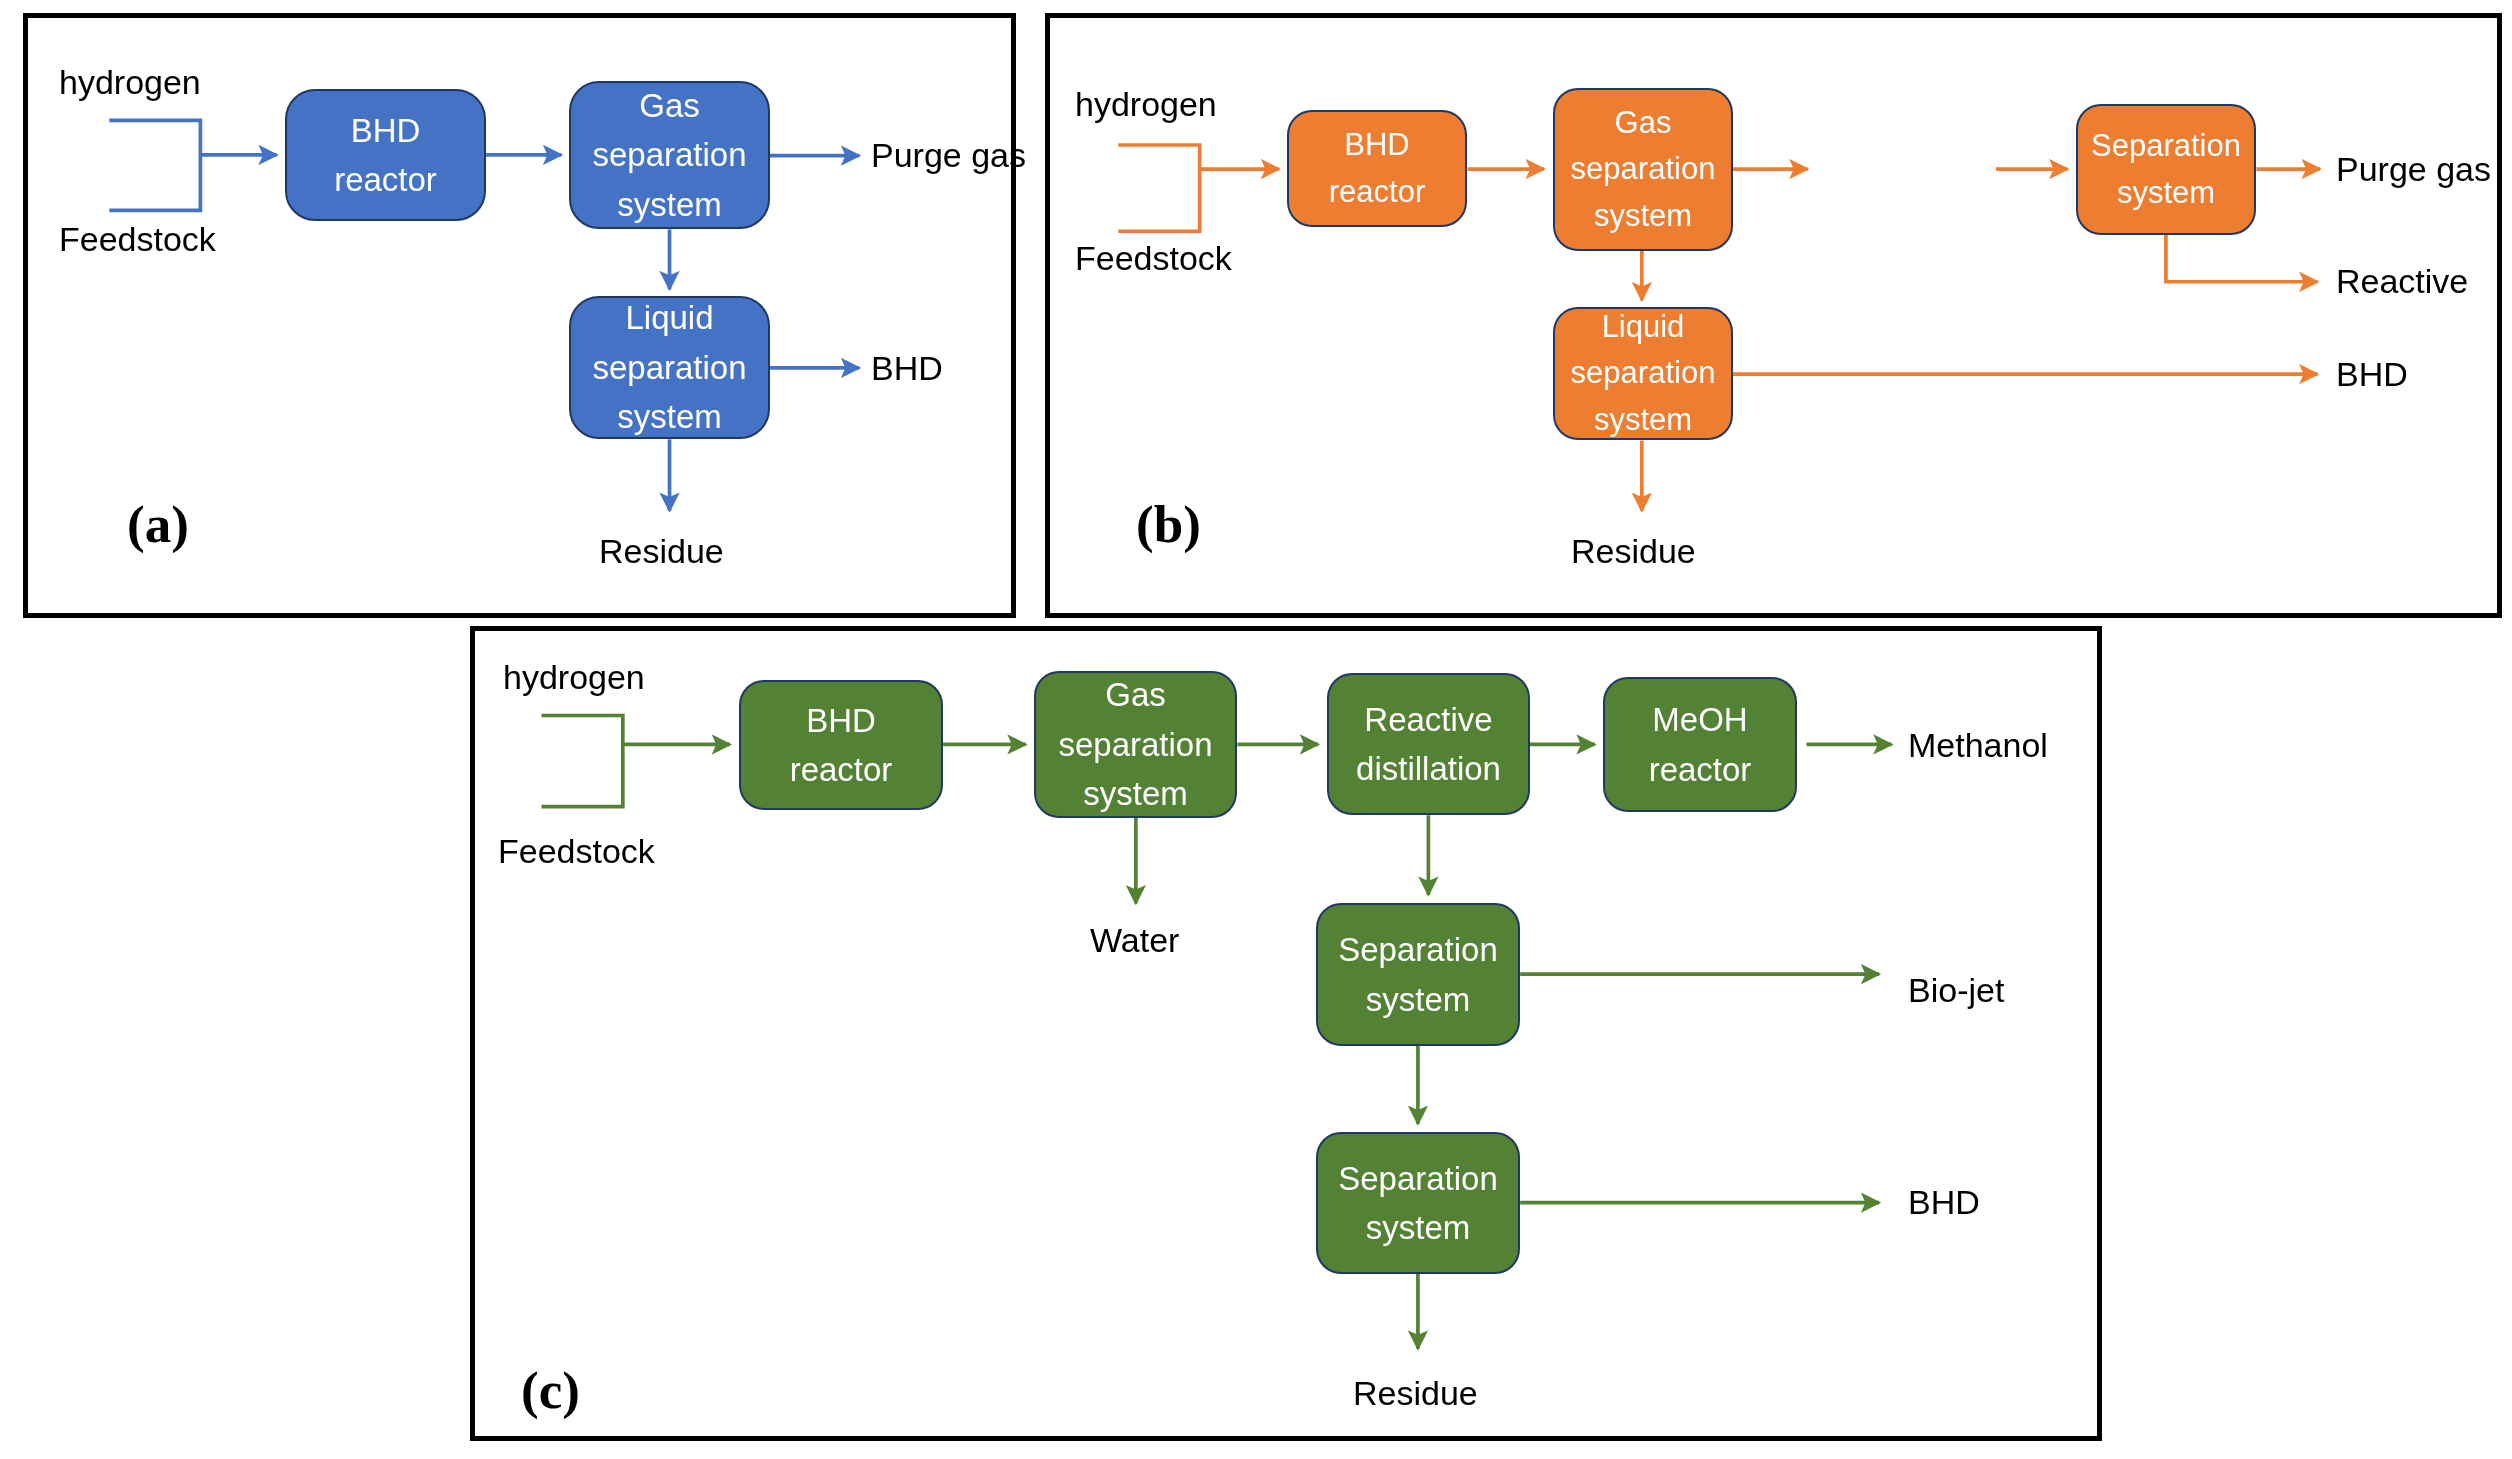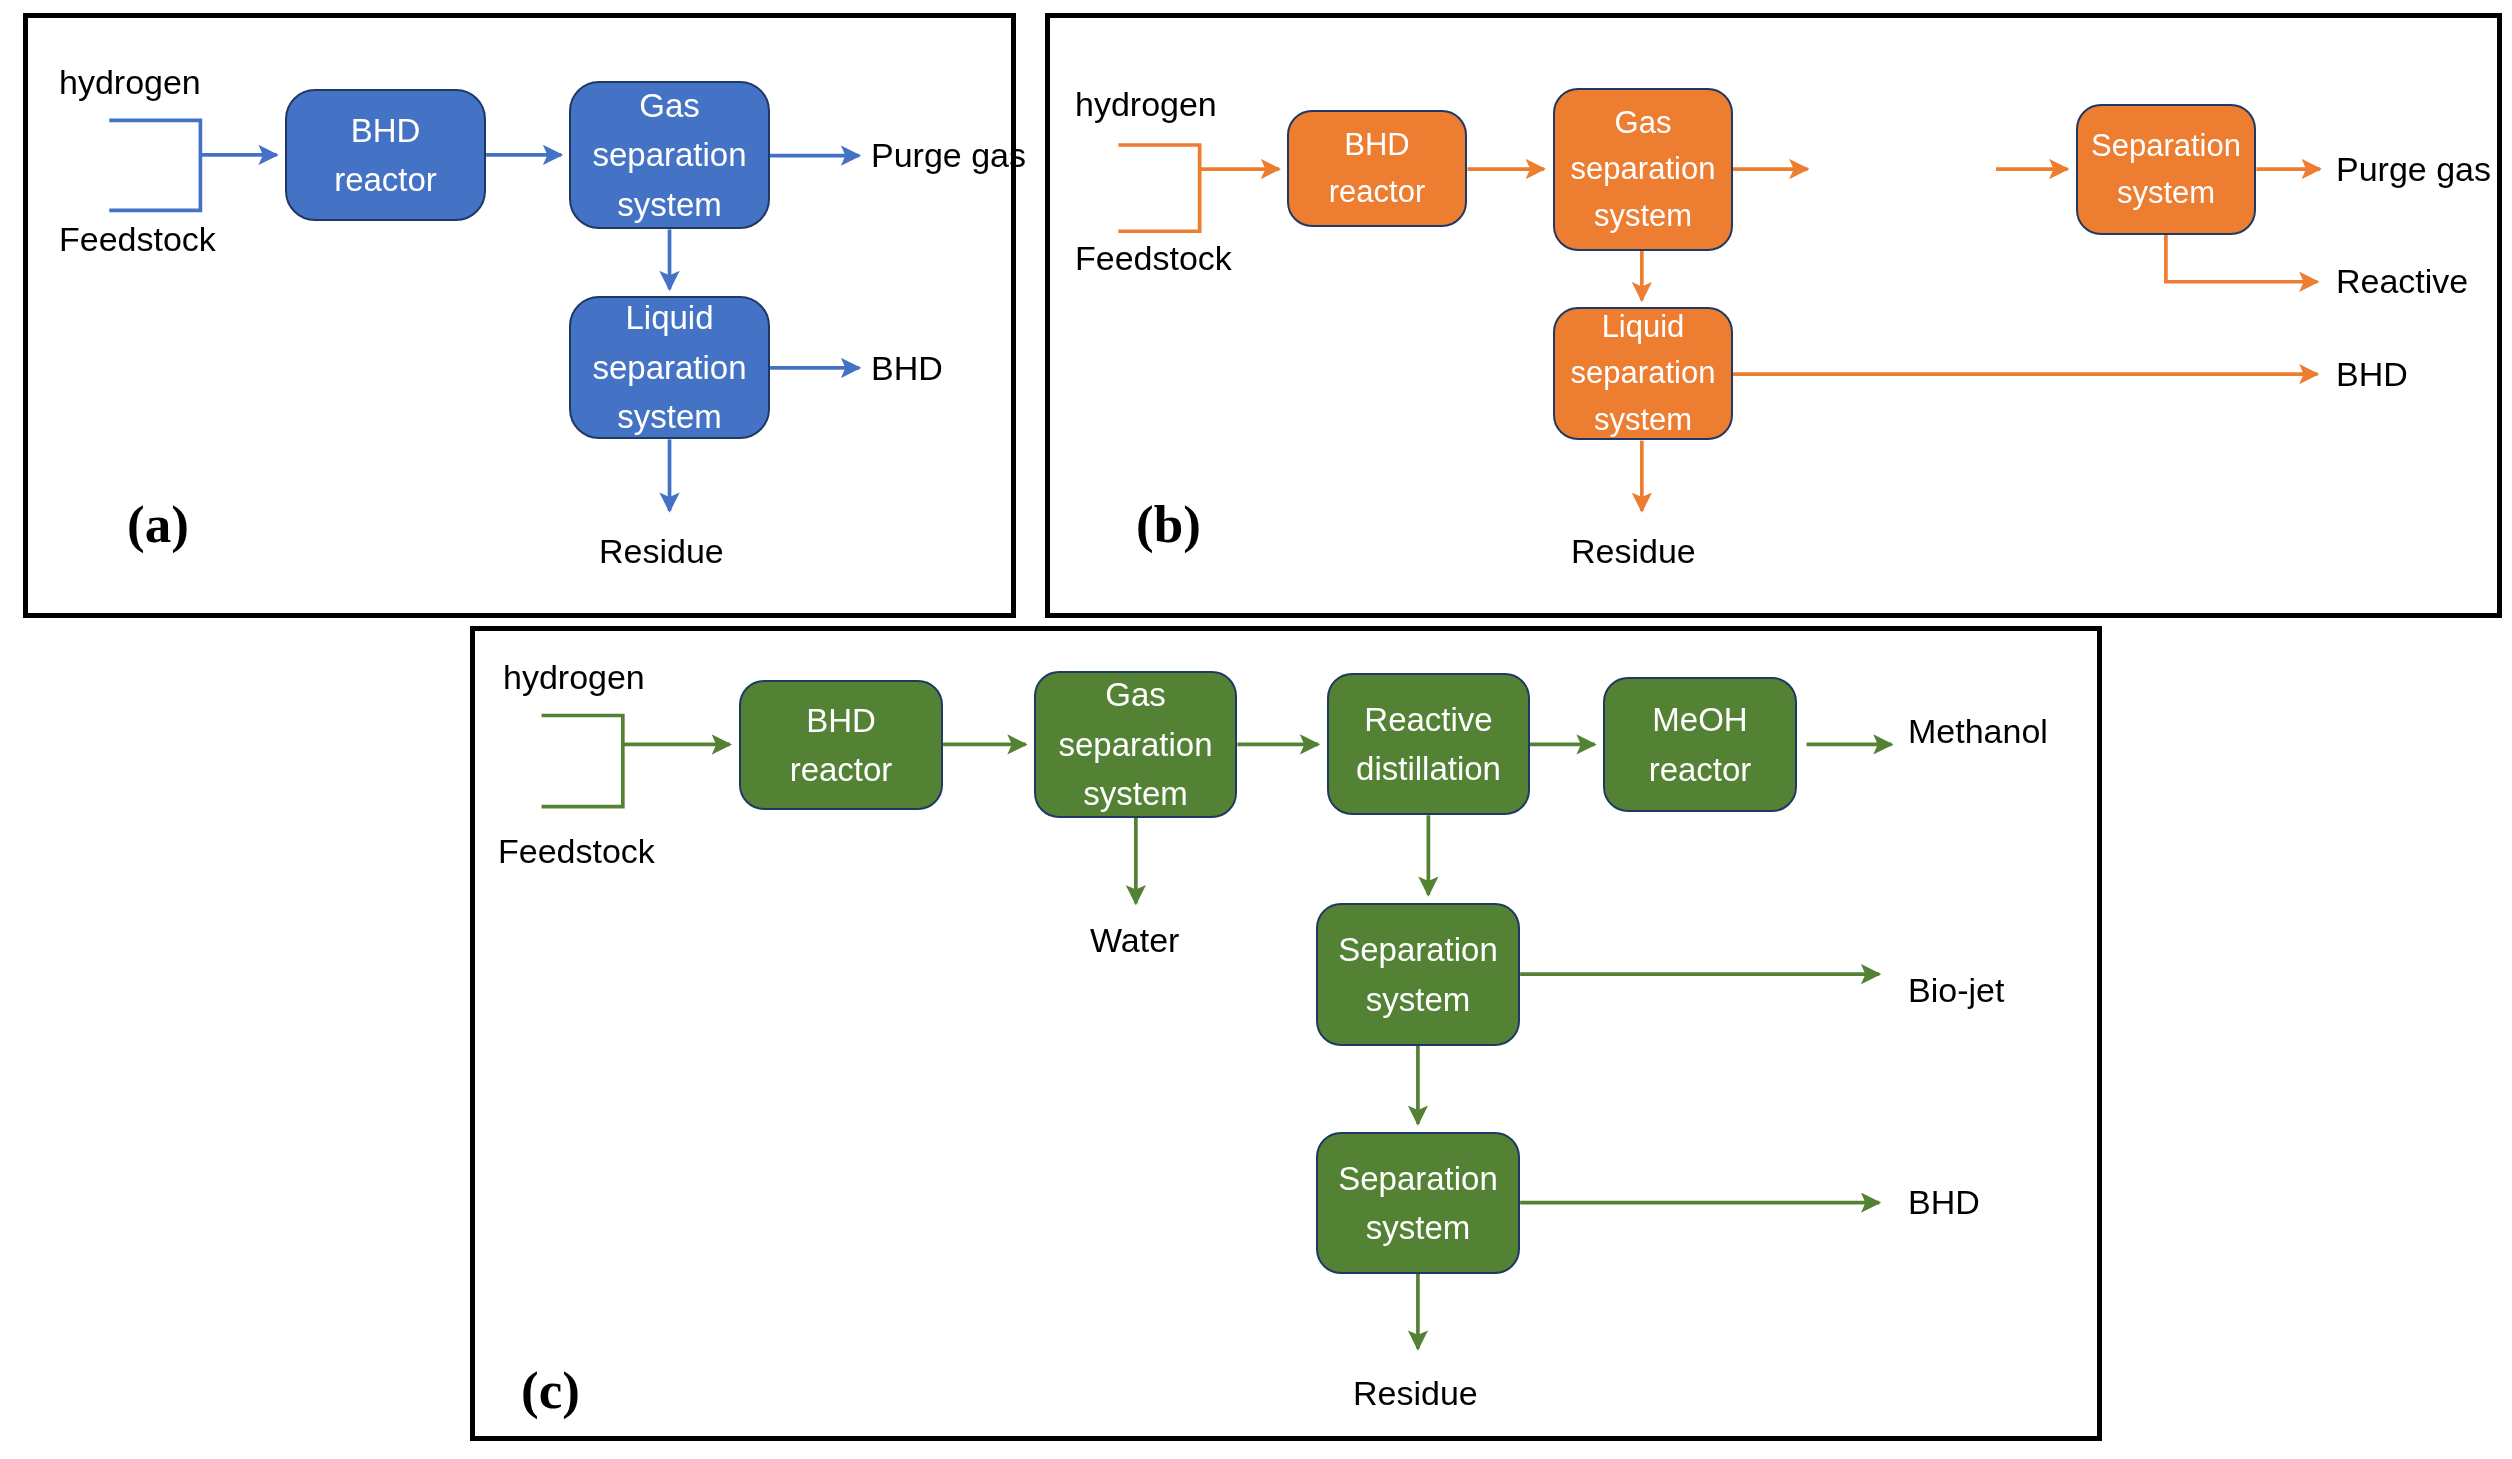--- a/index.html
+++ b/index.html
@@ -166,21 +166,21 @@
     </div>
     <div class="box box-c" style="left:841px;top:272px;width:204px;height:143px;">
       <span>Separation</span>
       <span>system</span>
     </div>
     <div class="box box-c" style="left:841px;top:501px;width:204px;height:142px;">
       <span>Separation</span>
       <span>system</span>
     </div>
 
-    <div class="lbl" style="left:1433px;top:80px;">Methanol</div>
+    <div class="lbl" style="left:1433px;top:94px;">Methanol</div>
     <div class="lbl" style="left:615px;top:289px;">Water</div>
     <div class="lbl" style="left:1433px;top:339px;">Bio-jet</div>
     <div class="lbl" style="left:1433px;top:551px;">BHD</div>
     <div class="lbl" style="left:878px;top:742px;">Residue</div>
     <div class="panel-letter" style="left:46px;top:730px;">(c)</div>
   </div>
 
 </div>
 
 

